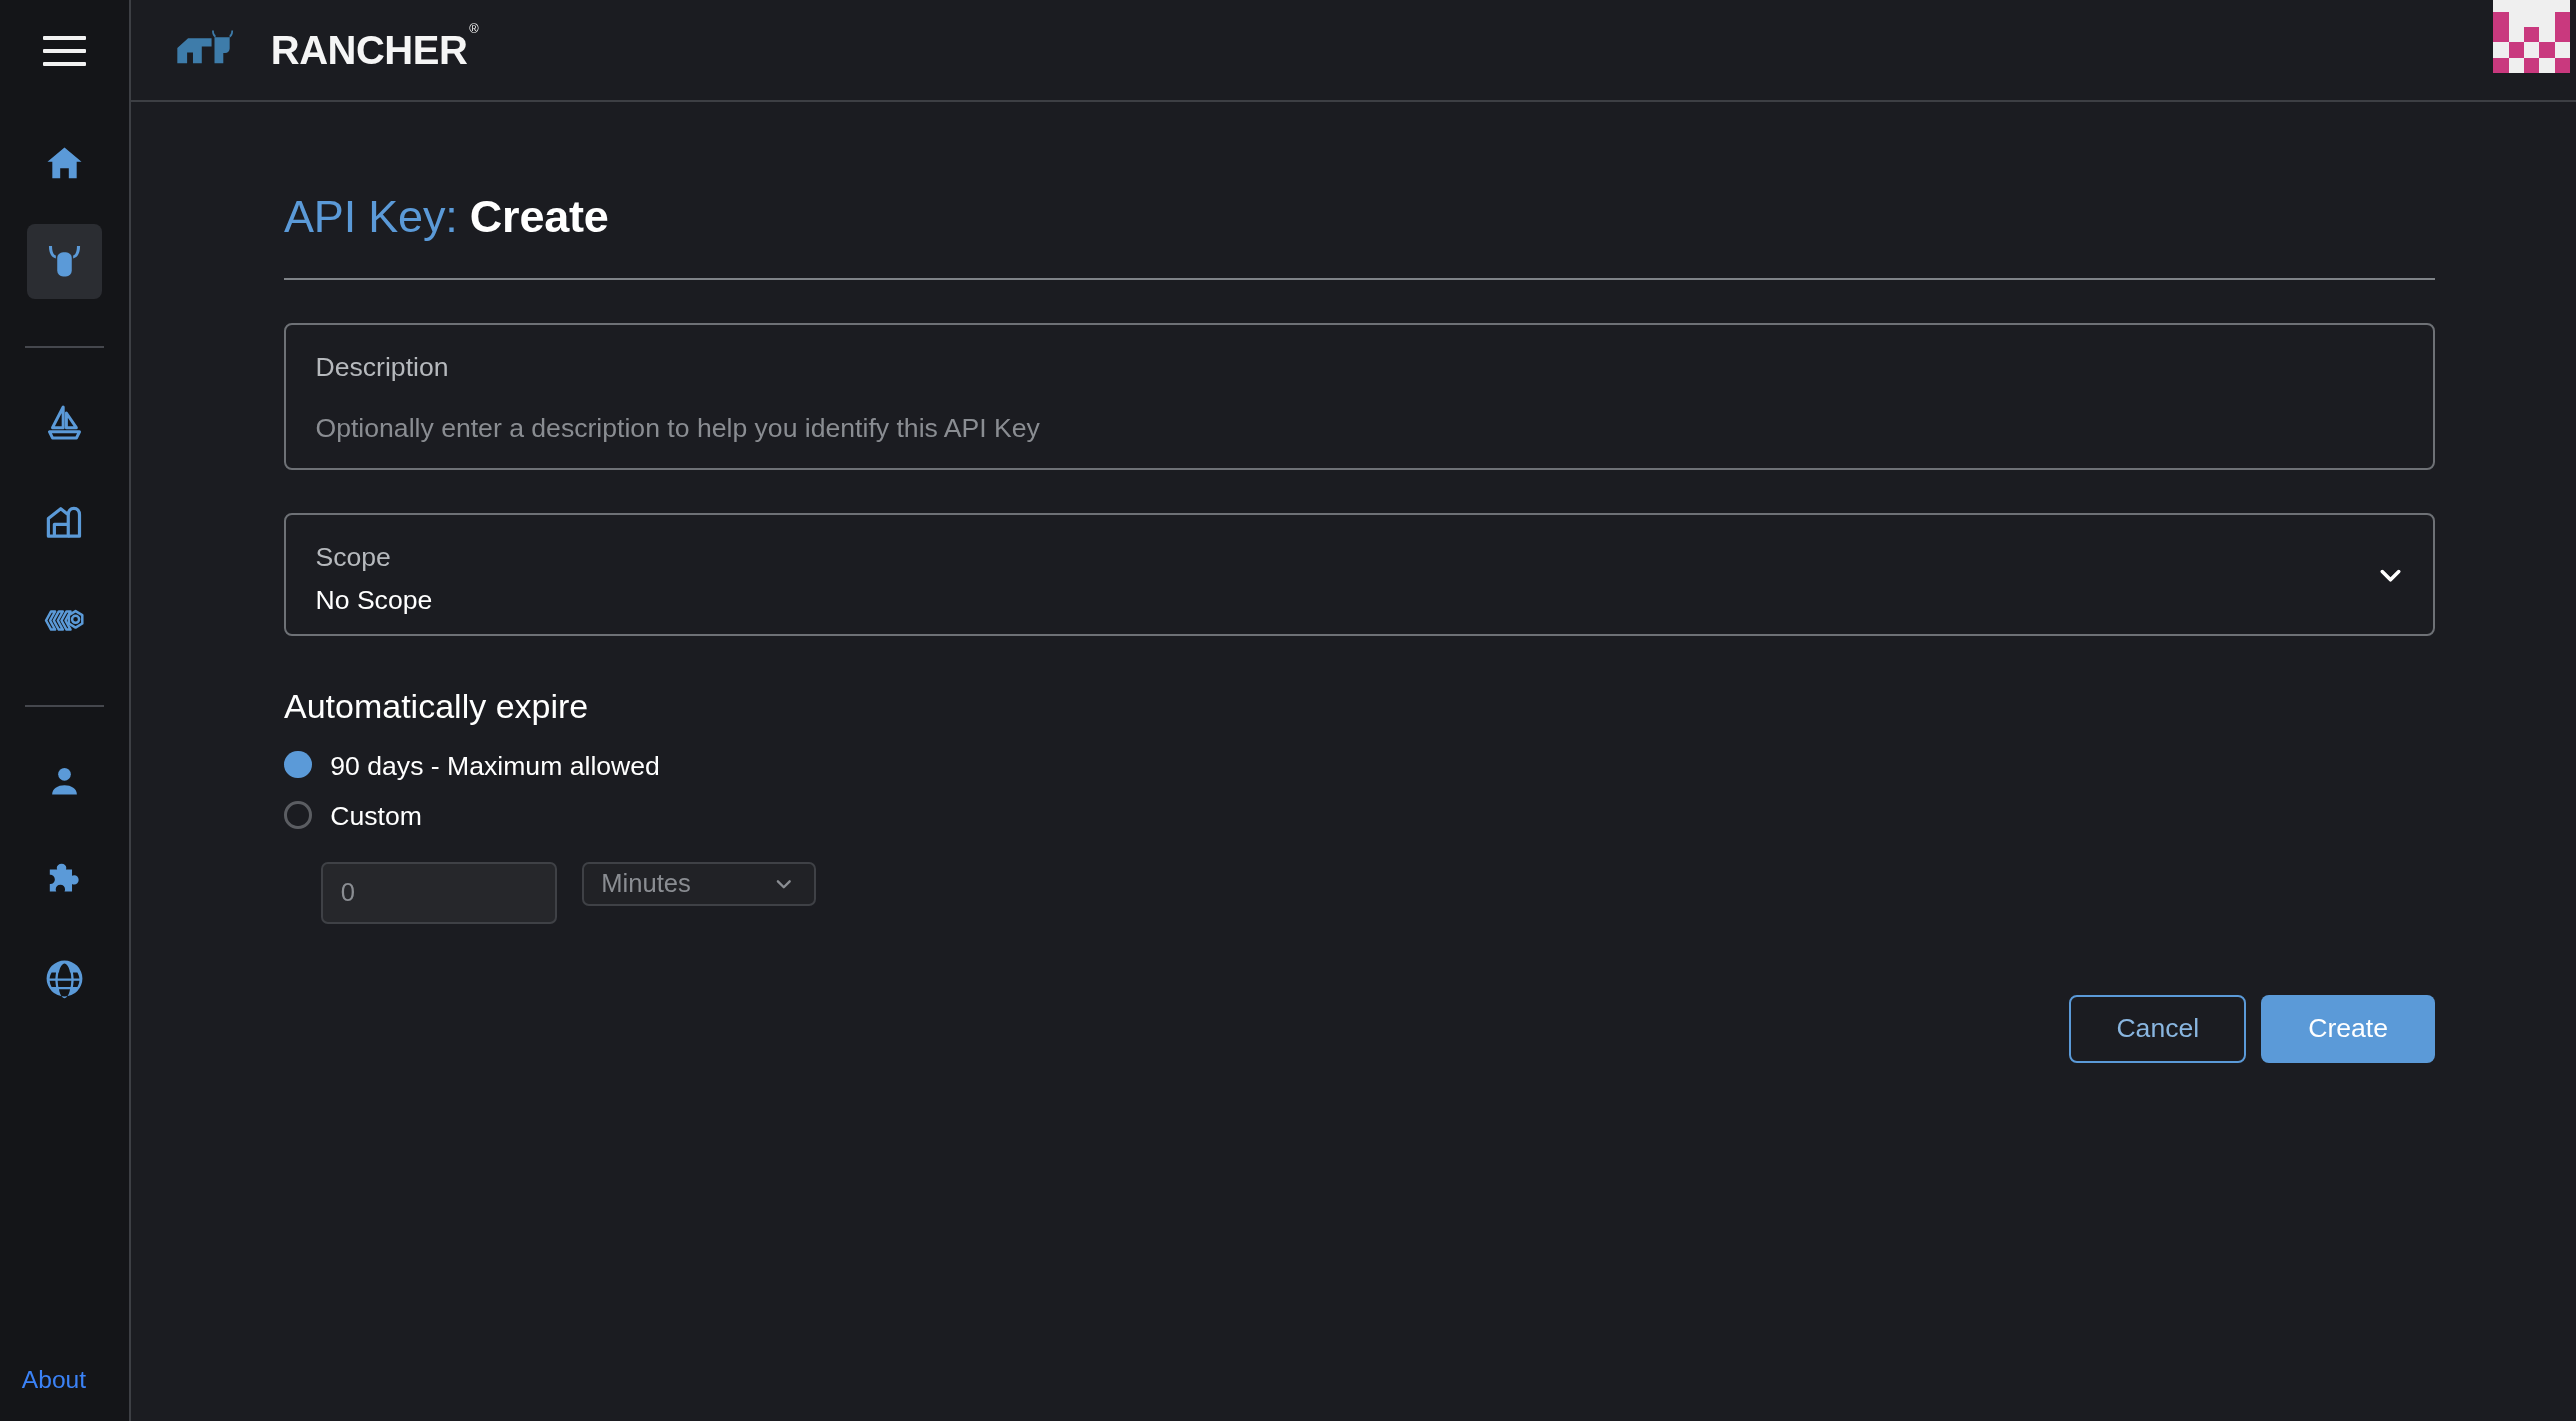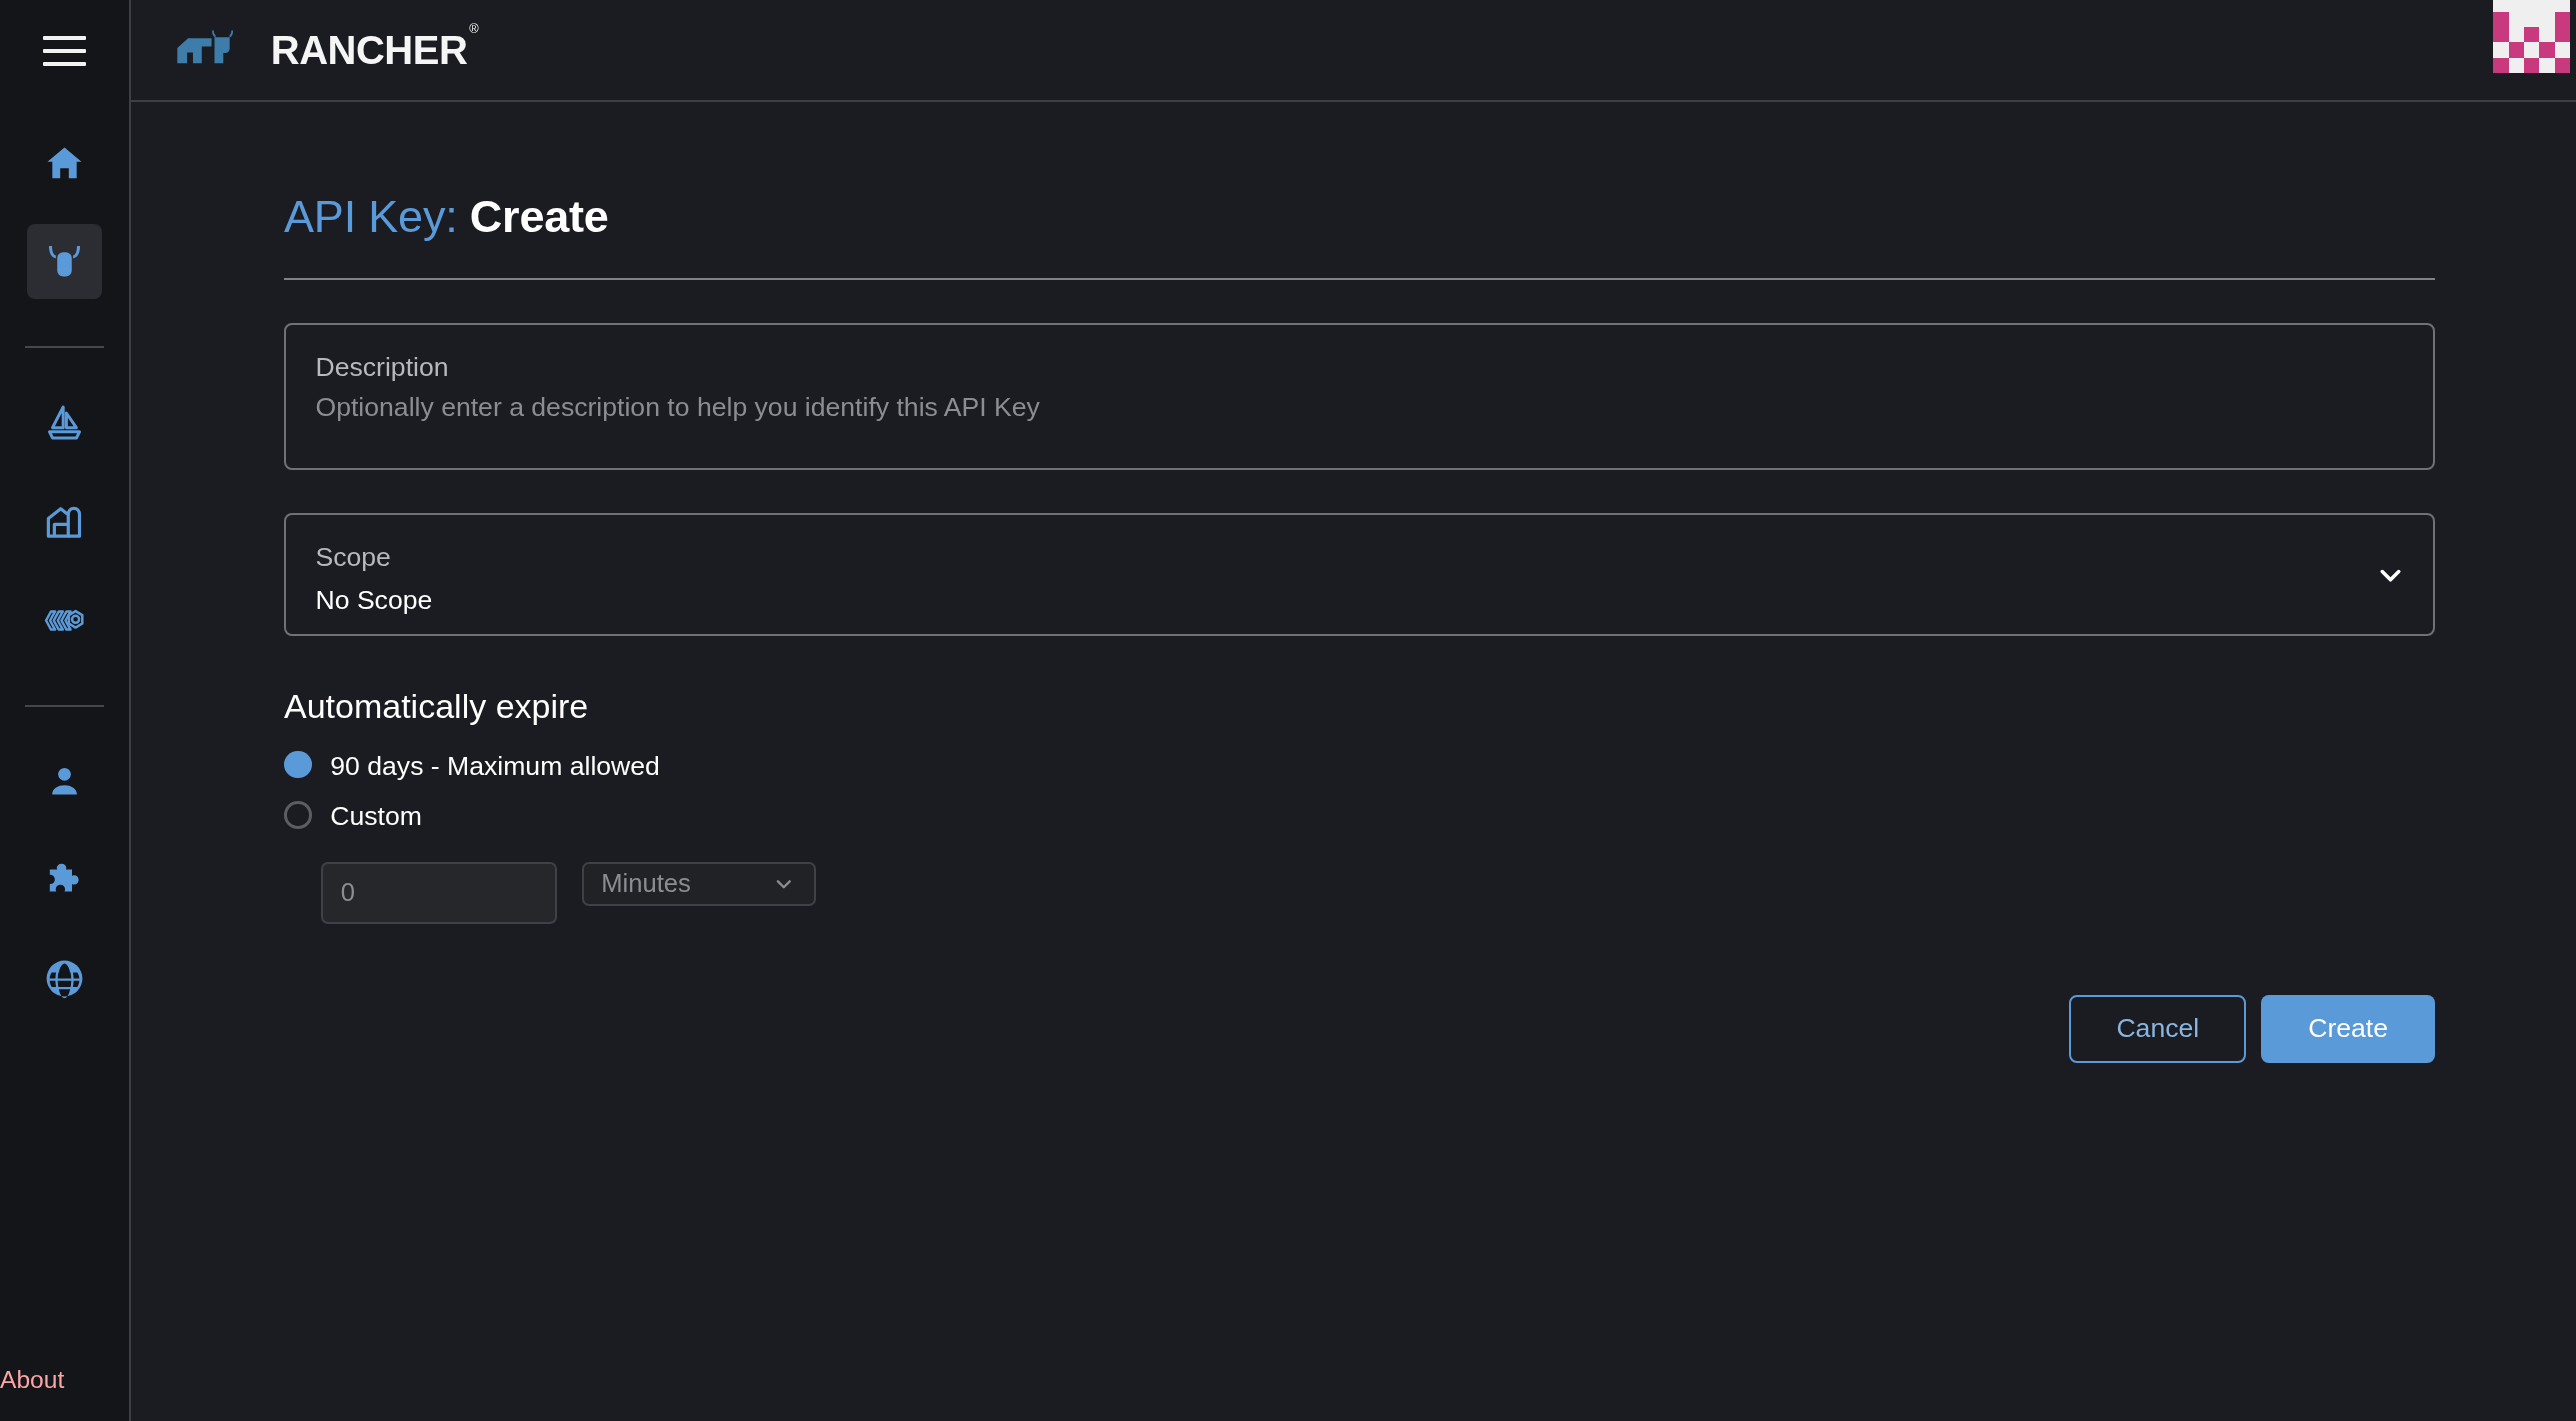--- a/index.html
+++ b/index.html
@@ -36,21 +36,21 @@
     border-radius: 7.9px; cursor: pointer;
     color: #5b9ad8;
   }
   .side-icon.active { background: #2b2d32; }
   .side-icon svg { display: block; }
   .side-sep {
     width: 79px; height: 2px; background: #45474d; margin: 47px 0 13.8px 0;
   }
   .about-link {
     position: absolute; left: 0; bottom: 27.6px; width: 108px;
-    text-align: left; color: #fca5a5; font-size: 24.6px; cursor: pointer;
+    text-align: center; color: #3b82f6; font-size: 24.6px; cursor: pointer;
   }
 
   
   .main { flex: 1; height: 1422px; display: flex; flex-direction: column; min-width: 0; }
   .topbar {
     height: 102px; width: 100%;
     background: #1b1c21;
     border-bottom: 2px solid #3d3f44;
     display: flex; align-items: center; justify-content: space-between;
     padding: 0 0 0 43px;
@@ -86,21 +86,21 @@
     border: 2px solid #6e7176;
     border-radius: 7.9px;
     background: #1b1c21;
     padding: 25.6px 29.5px 27.6px 29.5px;
     margin-top: 43px;
     position: relative;
   }
   .field-box.desc { height: 147px; }
   .field-box.scope { height: 123px; padding-top: 25.6px; cursor: pointer; }
   .field-label { font-size: 26.6px; color: #b6b9bd; line-height: 1.25; }
-  .field-placeholder { font-size: 26.6px; color: #8a8d92; margin-top: 8px; }
+  .field-placeholder { font-size: 26.6px; color: #8a8d92; margin-top: 29px; }
   .field-value { font-size: 26.6px; color: #ffffff; margin-top: 10.8px; }
   .chev {
     position: absolute; right: 25.6px; top: 50%; transform: translateY(-50%);
     width: 33px; height: 33px; color: #ffffff;
   }
 
   .section-label { font-size: 34px; color: #ffffff; margin-top: 51px; }
 
   .radio-row { display: flex; margin-top: 24.6px; cursor: pointer; }
   .radio-row.second { margin-top: 19.7px; }

